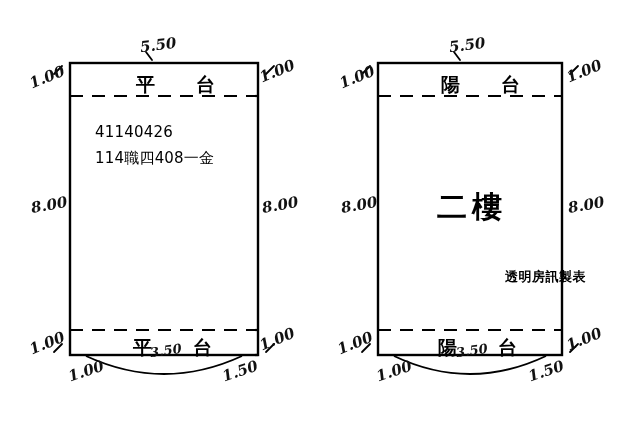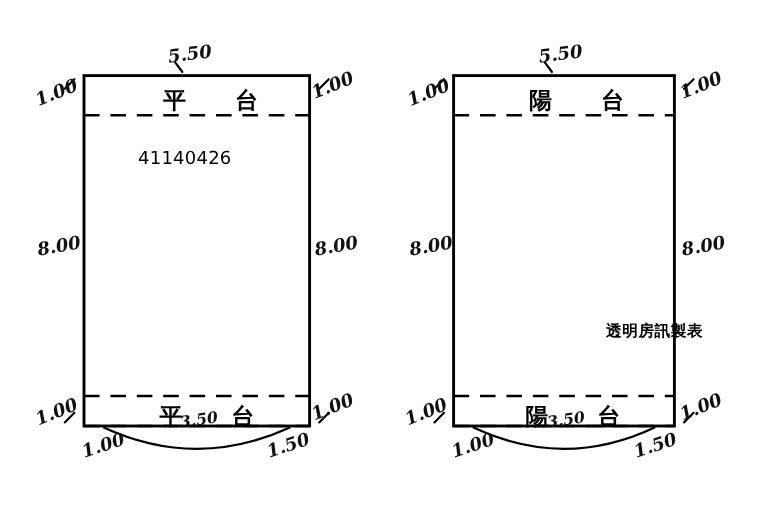--- a/index.html
+++ b/index.html
@@ -44,21 +44,20 @@
     font-family: "DejaVu Serif", serif;
     font-size: 30px;
     font-weight: 700;
     letter-spacing: 5px;
   }
   .id-text {
     font-family: "DejaVu Sans", sans-serif;
     font-size: 15px;
     font-weight: 400;
     letter-spacing: 0.2px;
-    margin-left: 20px;
   }
   .watermark {
     font-family: "DejaVu Sans", sans-serif;
     font-size: 13px;
     font-weight: 700;
     letter-spacing: 0.5px;
   }
   
   .dim {
     font-family: "DejaVu Serif", serif;
@@ -107,20 +106,21 @@
       <line x1="570" y1="74" x2="578" y2="66"></line>
       <line x1="362" y1="352" x2="370" y2="344"></line>
       <line x1="570" y1="352" x2="578" y2="344"></line>
     </g>
   </svg>
 
   <div class="lbl zone-label" style="left:136px; top:75px;">平　台</div>
 
   <div class="lbl id-text" style="left:95px; top:125px;">41140426</div>
 
+  <div class="lbl id-text" style="left:95px; top:151px;">114職四408一金</div>
 
 
   <div class="lbl zone-label" style="left:133px; top:338px;">平　台</div>
 
   <div class="lbl dim" style="left:140px; top:38px; transform:rotate(-7deg);">5.50</div>
 
   <div class="lbl dim" style="left:29px; top:70px; transform:rotate(-22deg);">1.00</div>
 
   <div class="lbl dim" style="left:259px; top:64px; transform:rotate(-22deg);">1.00</div>
 
@@ -133,20 +133,21 @@
   <div class="lbl dim" style="left:29px; top:336px; transform:rotate(-22deg);">1.00</div>
 
   <div class="lbl dim" style="left:259px; top:332px; transform:rotate(-22deg);">1.00</div>
 
   <div class="lbl dim" style="left:68px; top:364px; transform:rotate(-18deg);">1.00</div>
 
   <div class="lbl dim" style="left:222px; top:364px; transform:rotate(-18deg);">1.50</div>
 
   <div class="lbl zone-label" style="left:441px; top:75px;">陽　台</div>
 
+  <div class="lbl floor-label" style="left:437px; top:192px;">二樓</div>
 
   <div class="lbl zone-label" style="left:438px; top:338px;">陽　台</div>
 
   <div class="lbl watermark" style="left:505px; top:270px;">透明房訊製表</div>
 
   <div class="lbl dim" style="left:449px; top:38px; transform:rotate(-7deg);">5.50</div>
 
   <div class="lbl dim" style="left:339px; top:70px; transform:rotate(-22deg);">1.00</div>
 
   <div class="lbl dim" style="left:566px; top:64px; transform:rotate(-22deg);">1.00</div>

